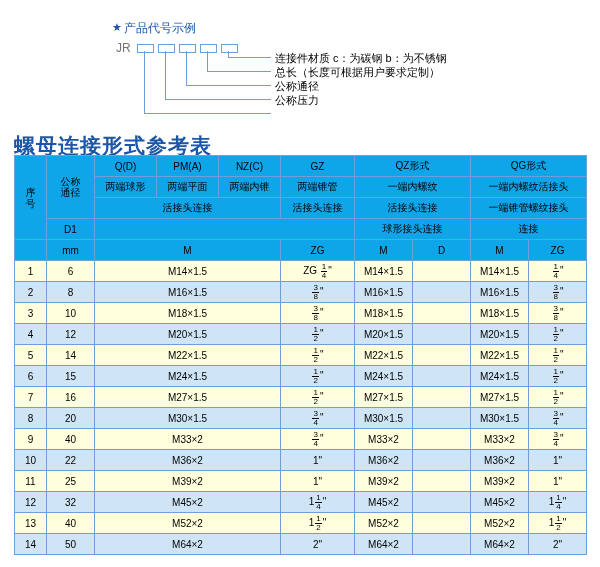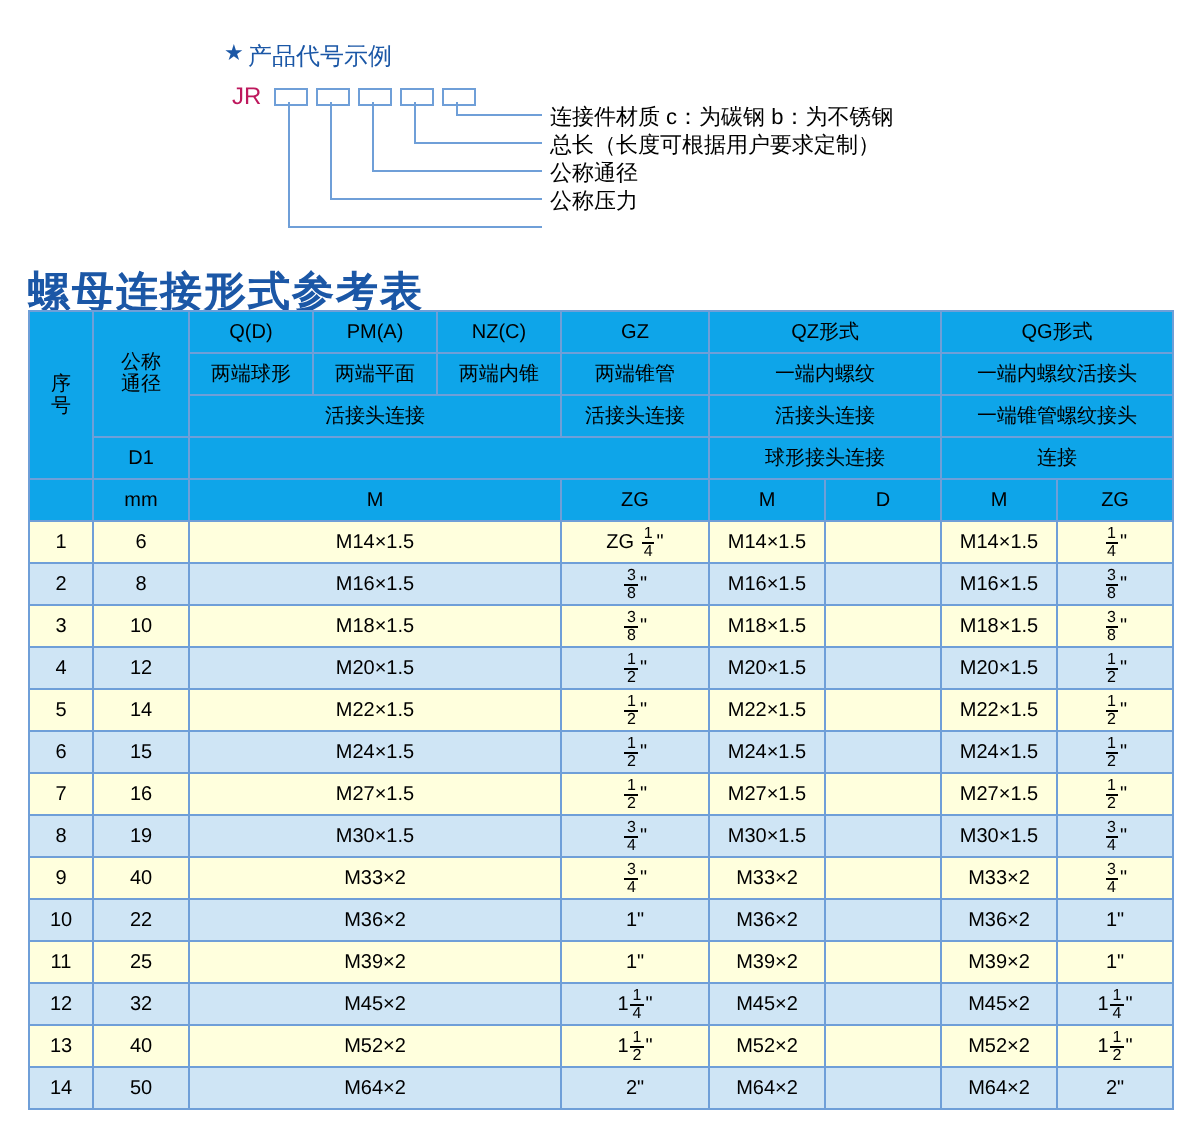--- a/index.html
+++ b/index.html
@@ -36,21 +36,21 @@
     font-size: 12px;
     font-weight: normal;
     color: #1b57a6;
     white-space: nowrap;
   }
   .jr-label {
     position: absolute;
     left: 116px;
     top: 41px;
     font-size: 12px;
-    color: #be185d;
+    color: #737373;
   }
   .dash {
     position: absolute;
     top: 44px;
     width: 15px;
     height: 7px;
     border: 1px solid #6f9fd8;
     background: #ffffff;
   }
   .dash.d1 { left: 137px; }
@@ -292,21 +292,21 @@
           <td class="row-a">16</td>
           <td class="row-a" colspan="3">M27×1.5</td>
           <td class="row-a"><span class="mixed"><span class="frac"><span class="num">1</span><span class="den">2</span></span>"</span></td>
           <td class="row-a">M27×1.5</td>
           <td class="row-a"></td>
           <td class="row-a">M27×1.5</td>
           <td class="row-a"><span class="mixed"><span class="frac"><span class="num">1</span><span class="den">2</span></span>"</span></td>
         </tr>
         <tr class="row-b">
           <td class="row-b">8</td>
-          <td class="row-b">19</td>
+          <td class="row-b">20</td>
           <td class="row-b" colspan="3">M30×1.5</td>
           <td class="row-b"><span class="mixed"><span class="frac"><span class="num">3</span><span class="den">4</span></span>"</span></td>
           <td class="row-b">M30×1.5</td>
           <td class="row-b"></td>
           <td class="row-b">M30×1.5</td>
           <td class="row-b"><span class="mixed"><span class="frac"><span class="num">3</span><span class="den">4</span></span>"</span></td>
         </tr>
         <tr class="row-a">
           <td class="row-a">9</td>
           <td class="row-a">40</td>

